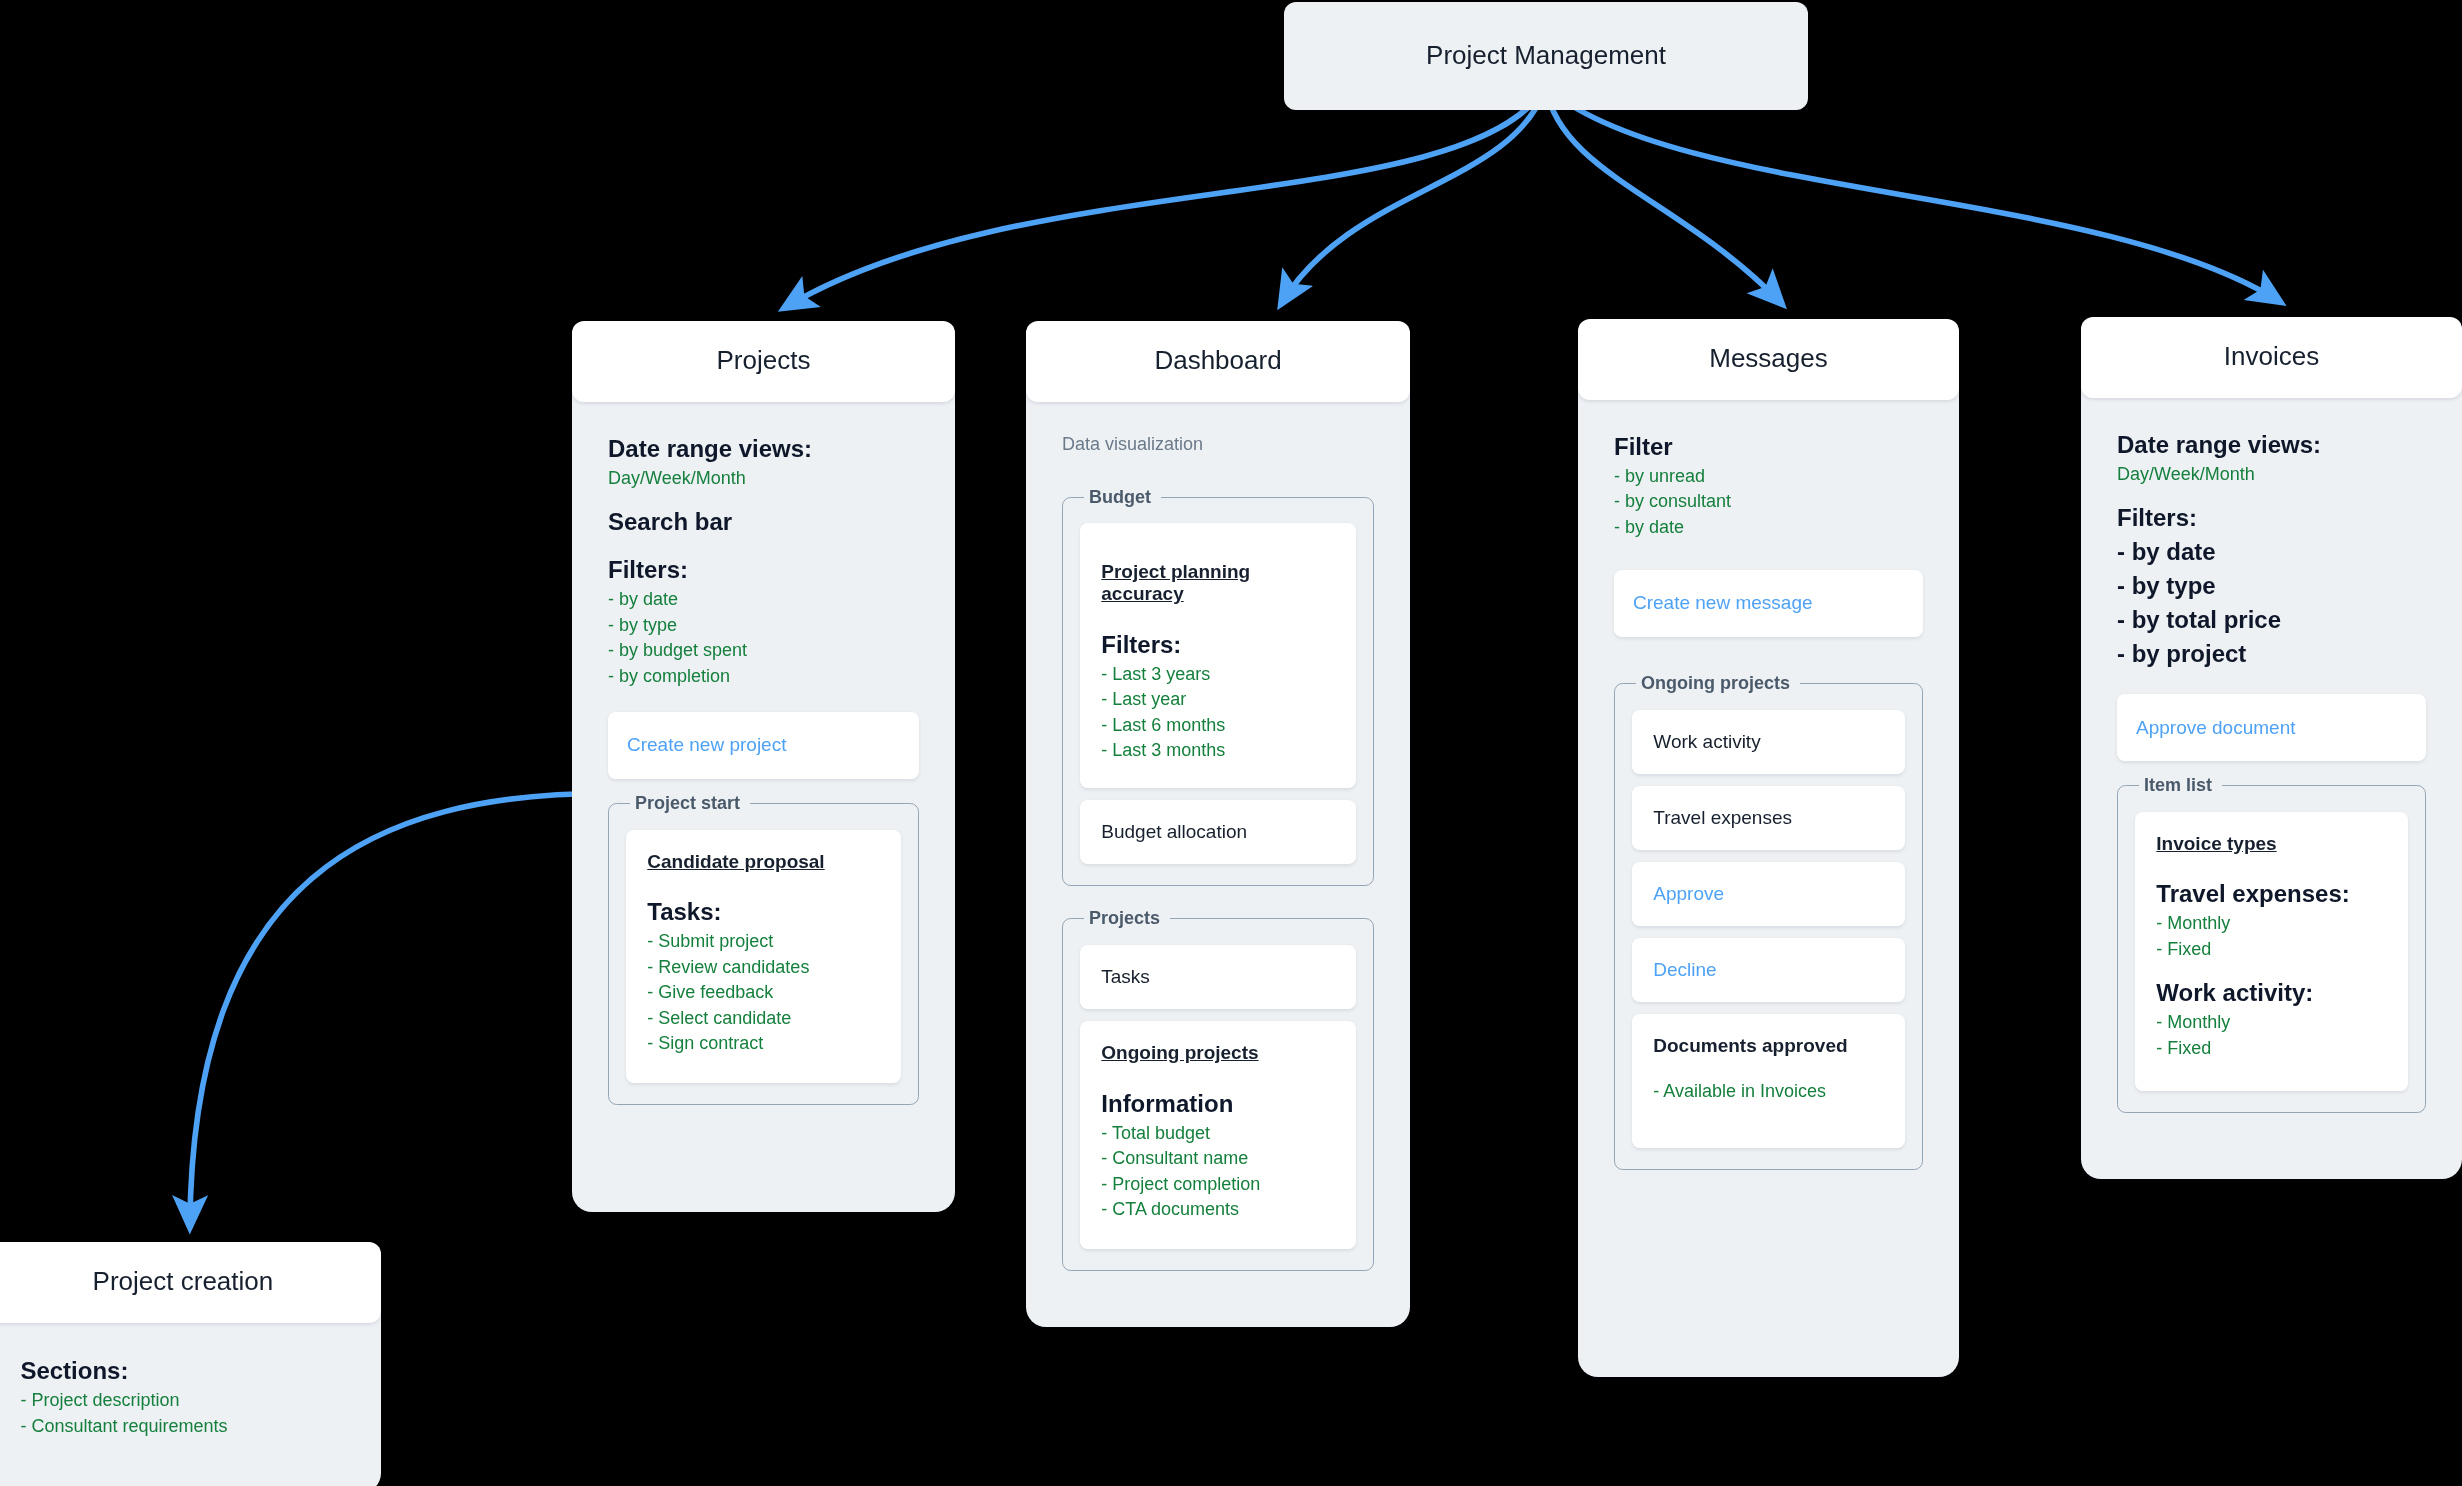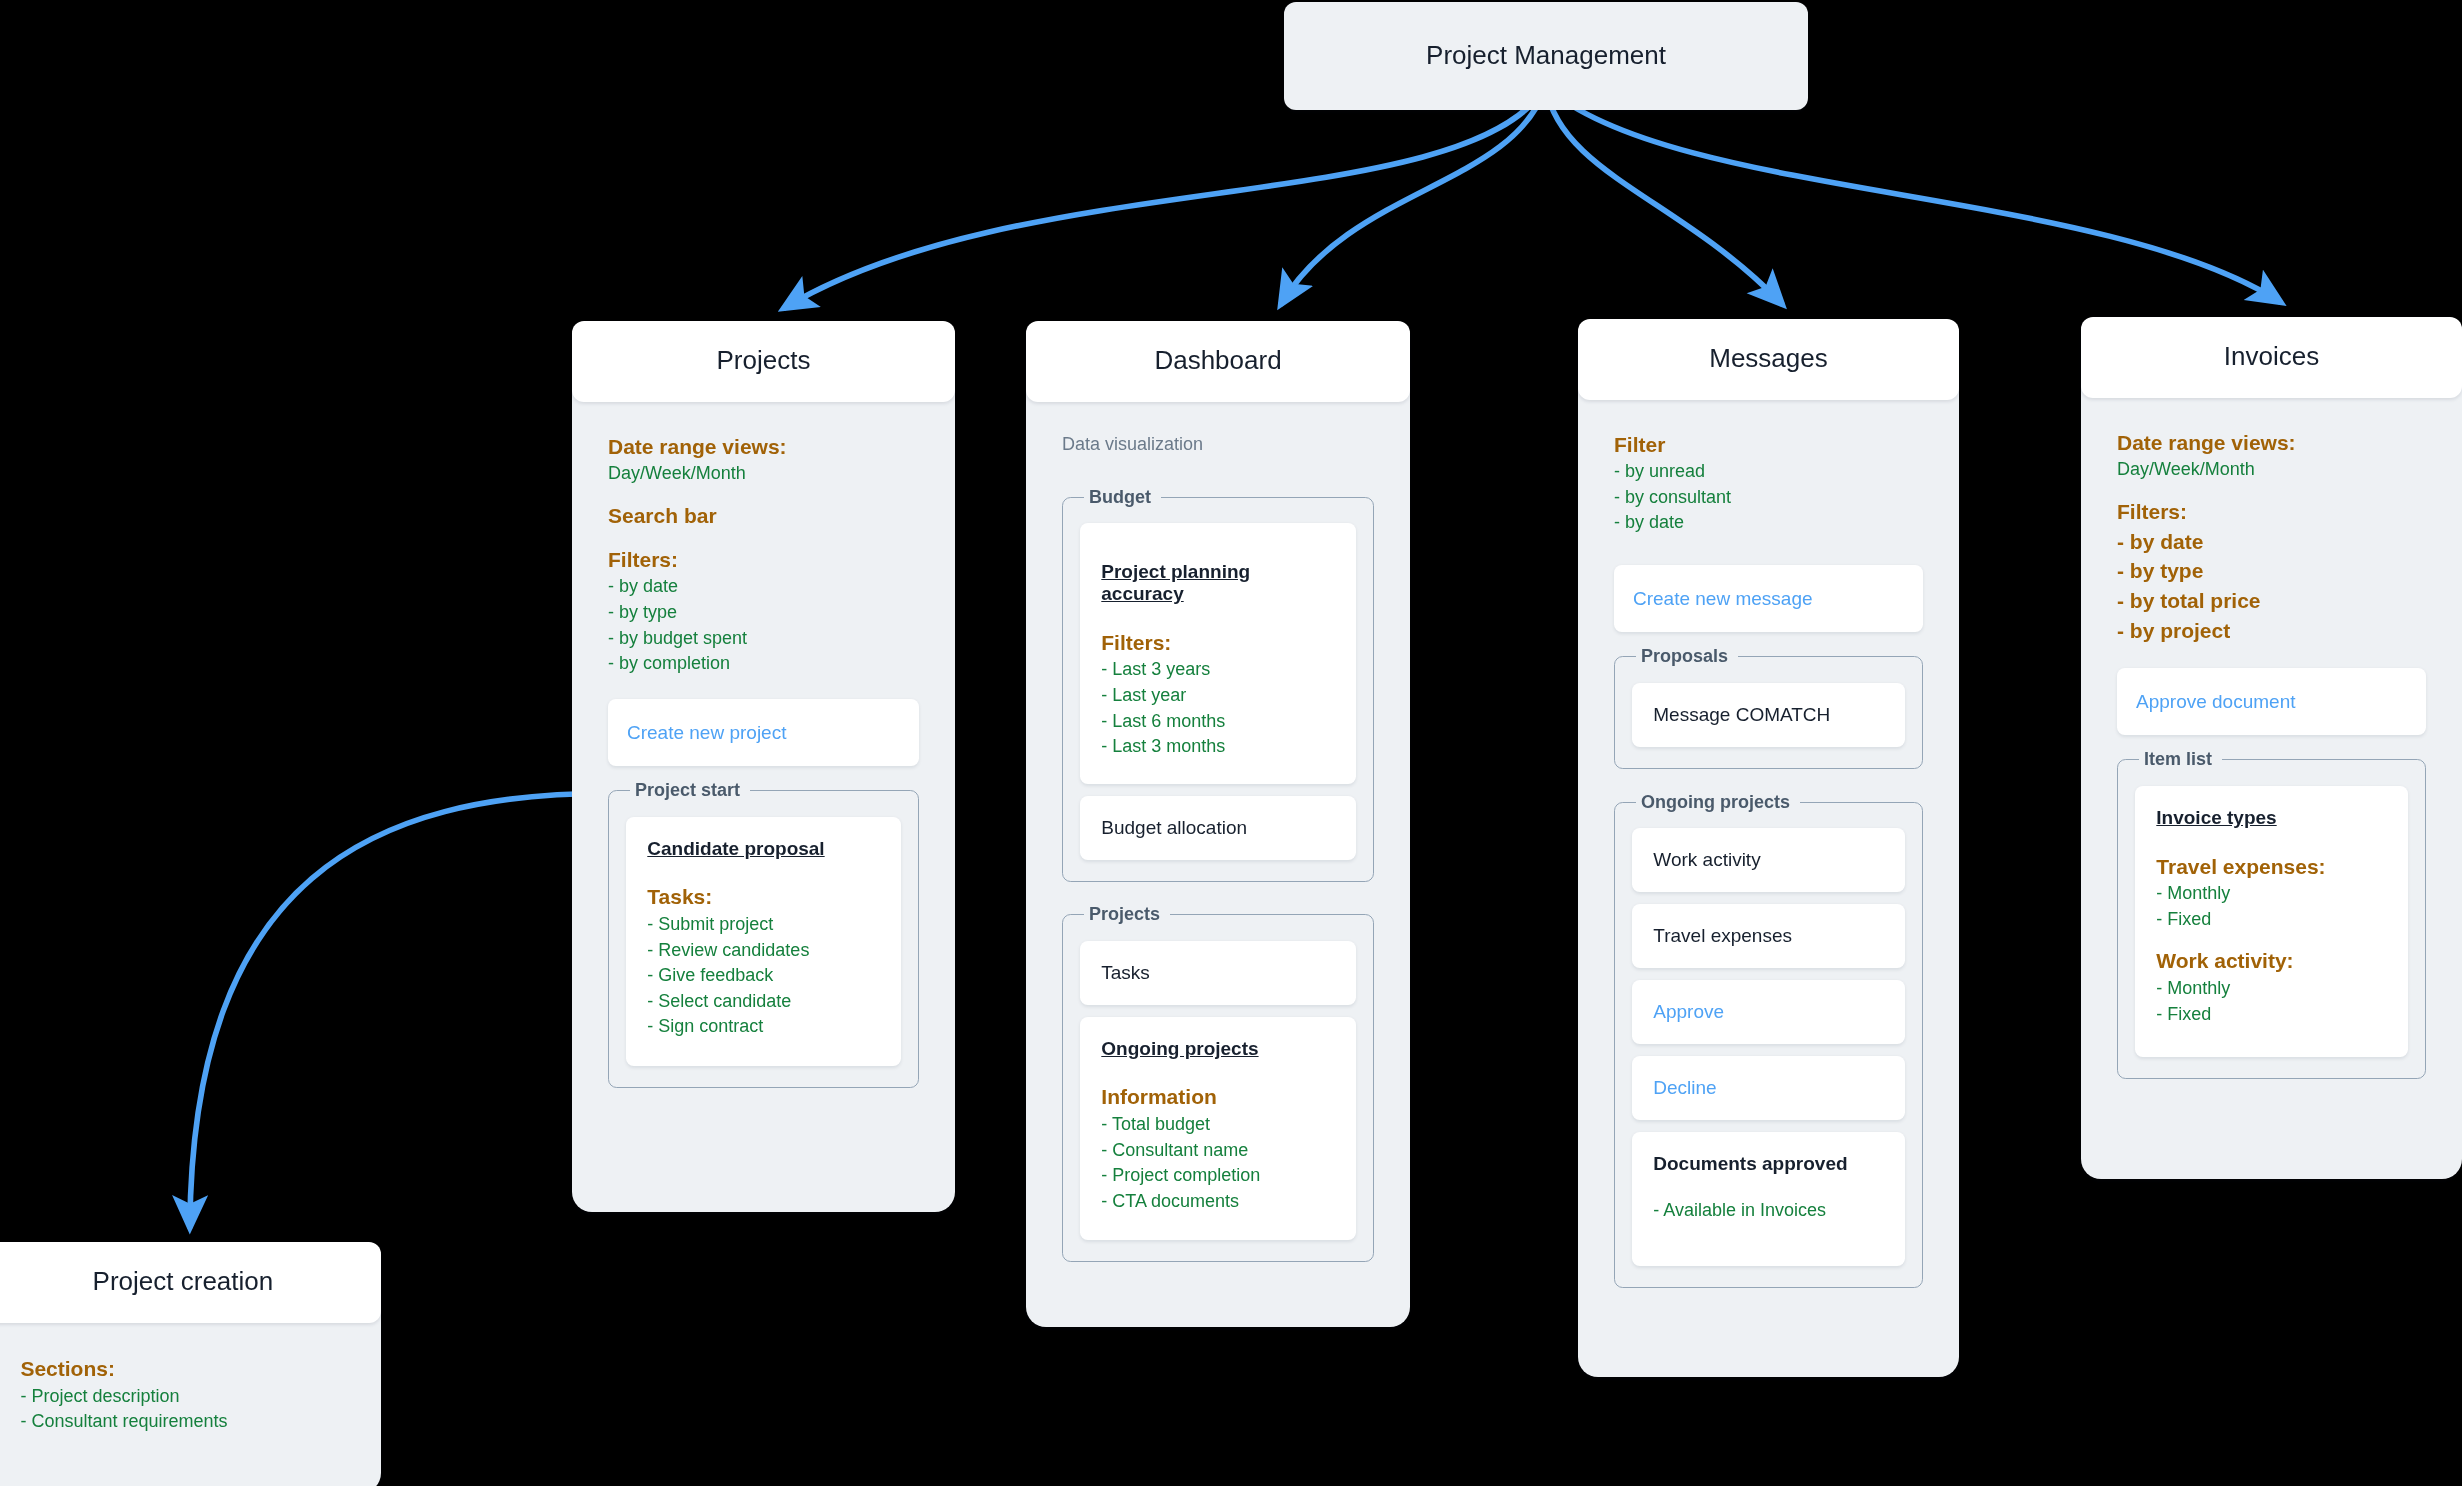--- a/index.html
+++ b/index.html
@@ -69,22 +69,22 @@
     font-size: 26px;
     text-align: center;
     display: flex;
     align-items: center;
     justify-content: center;
     z-index: 10;
   }
 
   
   .lbl-bold {
-    color: #a16207;
-    font-size: 21px;
+    color: #0f172a;
+    font-size: 24px;
     font-weight: bold;
     line-height: 1.42;
     margin: 0;
   }
   .lbl-plain {
     color: #15803d;
     font-size: 18px;
     font-weight: 400;
     line-height: 1.42;
     margin: 0;
@@ -274,26 +274,20 @@
       <p class="lbl-plain">- by unread</p>
       <p class="lbl-plain">- by consultant</p>
       <p class="lbl-plain">- by date</p>
       <div class="gap-lg"></div>
 
       <div class="subbox" style="padding:22.5px 19px;">
         <p class="subbox-link">Create new message</p>
       </div>
       <div class="gap-sm"></div>
 
-      <fieldset class="group">
-        <legend>Proposals</legend>
-        <div class="subbox" style="padding:21px 21px;">
-          <p class="subbox-plain">Message COMATCH</p>
-        </div>
-      </fieldset>
 
       <div class="gap-md"></div>
 
       <fieldset class="group">
         <legend>Ongoing projects</legend>
         <div class="subbox" style="padding:21px 21px;">
           <p class="subbox-plain">Work activity</p>
         </div>
         <div class="subbox" style="padding:21px 21px;">
           <p class="subbox-plain">Travel expenses</p>

